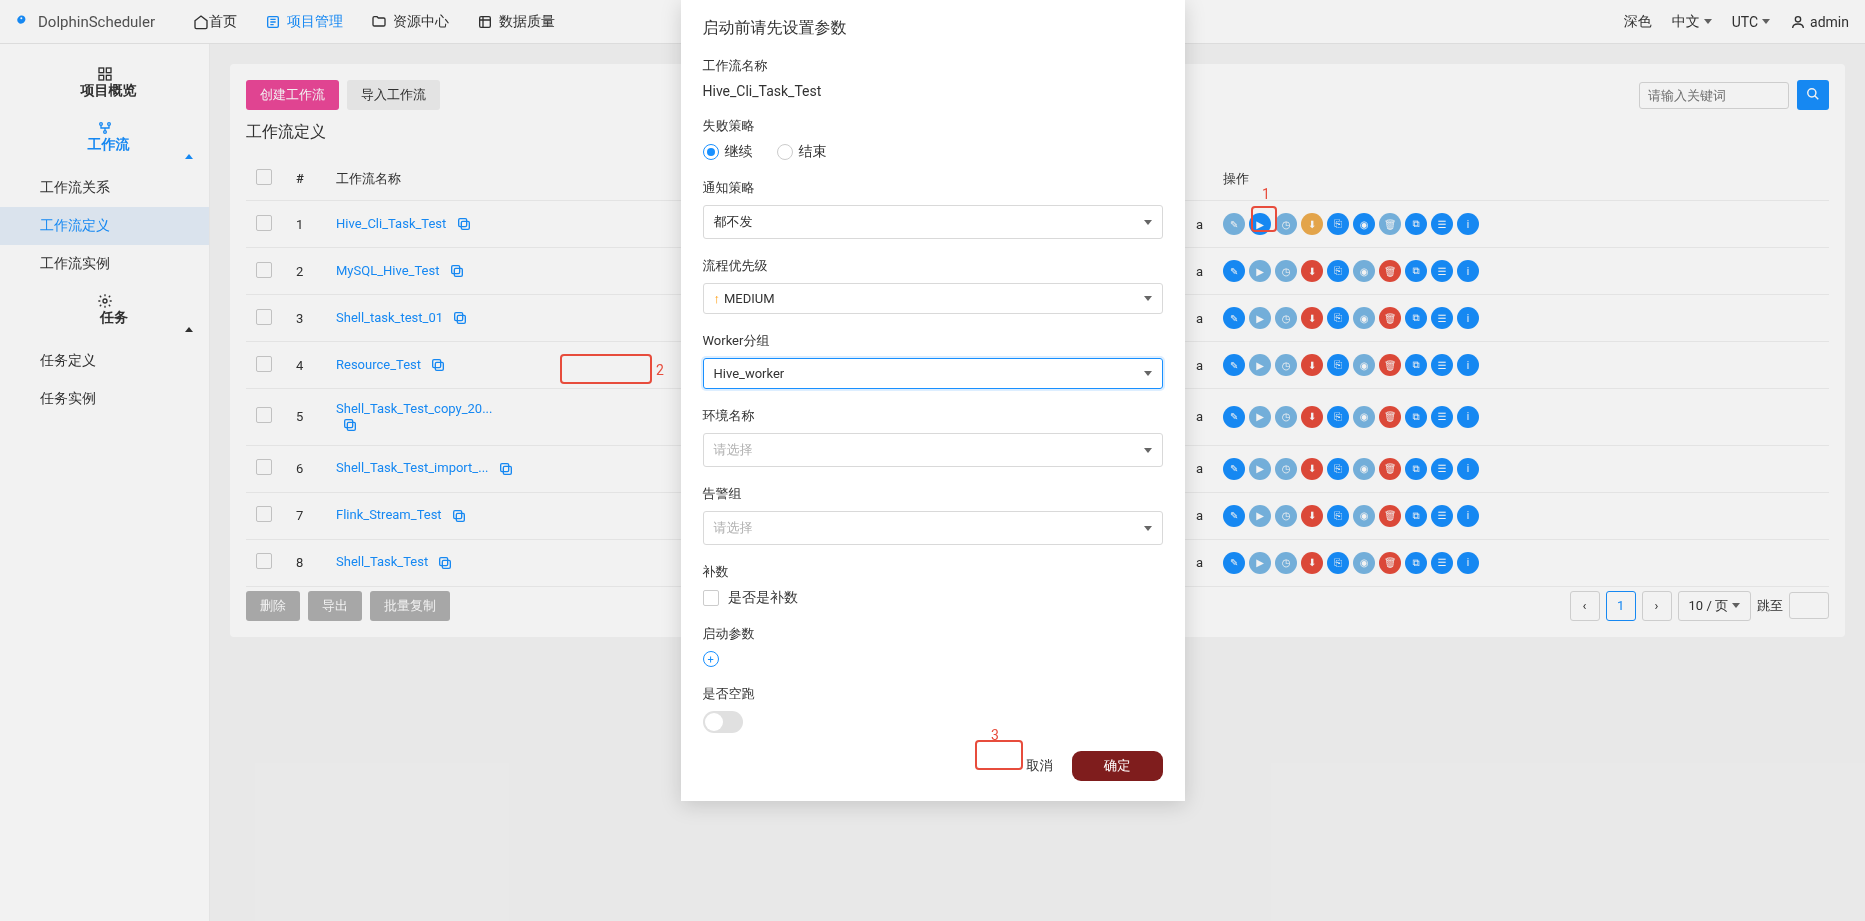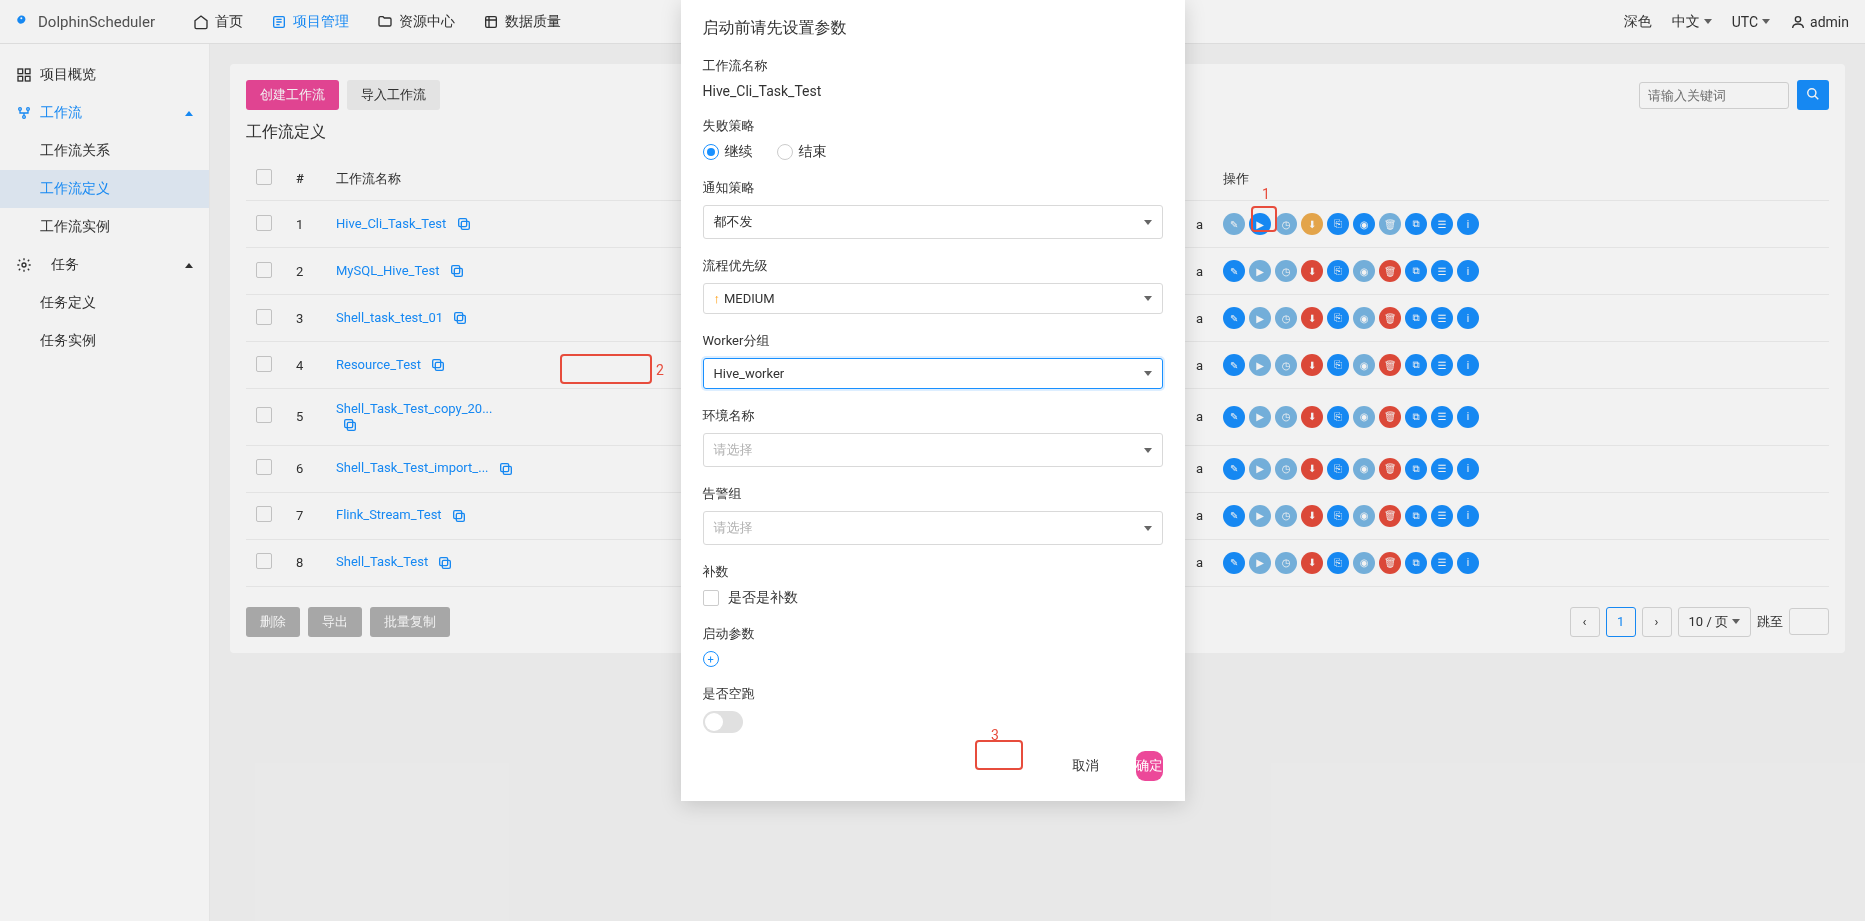--- a/index.html
+++ b/index.html
@@ -66,21 +66,21 @@
       padding-top: 12px;
     }
     .sidebar-item {
       padding: 10px 16px;
       display: flex;
       align-items: center;
       cursor: pointer;
       color: #333;
       position: relative;
     }
-    .sidebar-item.section { font-weight: 400; color: #333; }
+    .sidebar-item.section { font-weight: 700; color: #333; flex-direction: column; }
     .sidebar-item.expanded { color: #1890ff; }
     .sidebar-item.child { padding-left: 40px; color: #333; }
     .sidebar-item.child.active { background: #e6f0fa; color: #1890ff; }
     .sidebar-item .chevr { margin-left: auto; transform: rotate(180deg); border-top-color: currentColor; }
     
     .main {
       position: absolute;
       top: 44px;
       left: 210px;
       right: 0;
@@ -171,21 +171,21 @@
       z-index: 20;
     }
     .annot-num {
       position: absolute;
       color: #e74c3c;
       font-size: 14px;
       font-weight: 400;
       z-index: 20;
       pointer-events: none;
     }
-    .footer-row { display: flex; align-items: center; margin-top: 20px; }
+    .footer-row { display: flex; align-items: center; margin-top: 4px; }
     .footer-btns { display: flex; gap: 8px; }
     .pagination {
       margin-left: auto;
       display: flex;
       align-items: center;
       gap: 6px;
       font-size: 13px;
     }
     .pg-btn {
       width: 30px; height: 30px;
@@ -254,24 +254,24 @@
     }
     .toggle {
       width: 40px; height: 22px; background: #e0e0e0; border-radius: 11px;
       position: relative; cursor: pointer;
     }
     .toggle::after {
       content: ''; position: absolute; width: 18px; height: 18px; background: #fff;
       border-radius: 50%; top: 2px; left: 2px;
     }
     .modal-footer {
-      display: flex; justify-content: flex-end; gap: 29px;
+      display: flex; justify-content: flex-end; gap: 11px;
       margin-top: 10px;
     }
-    .btn-ok { background: #ec4899; color: #fff; padding: 6px 0; border: none; border-radius: 9px; cursor: pointer; }
+    .btn-ok { background: #7f1d1d; color: #fff; padding: 6px 32px; border: none; border-radius: 9px; cursor: pointer; }
     .btn-cancel { background: none; border: none; color: #333; cursor: pointer; padding: 6px 8px; }
     .cbox { width: 16px; height: 16px; border: 1px solid #ccc; display: inline-block; border-radius: 2px; margin-right: 6px; vertical-align: middle; }
     svg.ico { width: 16px; height: 16px; }
   </style>
 </head>
 <body>
 
 <div class="overlay"></div>
 
 <div class="header">
@@ -280,21 +280,21 @@
         <path d="M4 6c6-6 14 2 8 8S-2 12 4 6z"></path>
         <circle cx="8" cy="8" r="1.5" fill="#fff"></circle>
       </svg>
     <span style="margin-left:6px;">DolphinScheduler</span>
   </div>
   <div class="nav-items">
     <div class="nav-item">
       <svg class="ico" viewBox="0 0 24 24" fill="none" stroke="currentColor" stroke-width="2">
           <path d="M3 10l9-7 9 7v10a2 2 0 0 1-2 2H5a2 2 0 0 1-2-2V10z"></path>
         </svg>
-      <span style="margin-left:6px;">首页</span>
+      <span style="">首页</span>
     </div>
     <div class="nav-item active">
       <svg class="ico" viewBox="0 0 24 24" fill="none" stroke="currentColor" stroke-width="2">
           <rect x="4" y="4" width="16" height="16" rx="2"></rect>
           <path d="M8 8h8M8 12h8M8 16h5"></path>
         </svg>
       <span style="margin-left:6px;">项目管理</span>
     </div>
     <div class="nav-item">
       <svg class="ico" viewBox="0 0 24 24" fill="none" stroke="currentColor" stroke-width="2">

